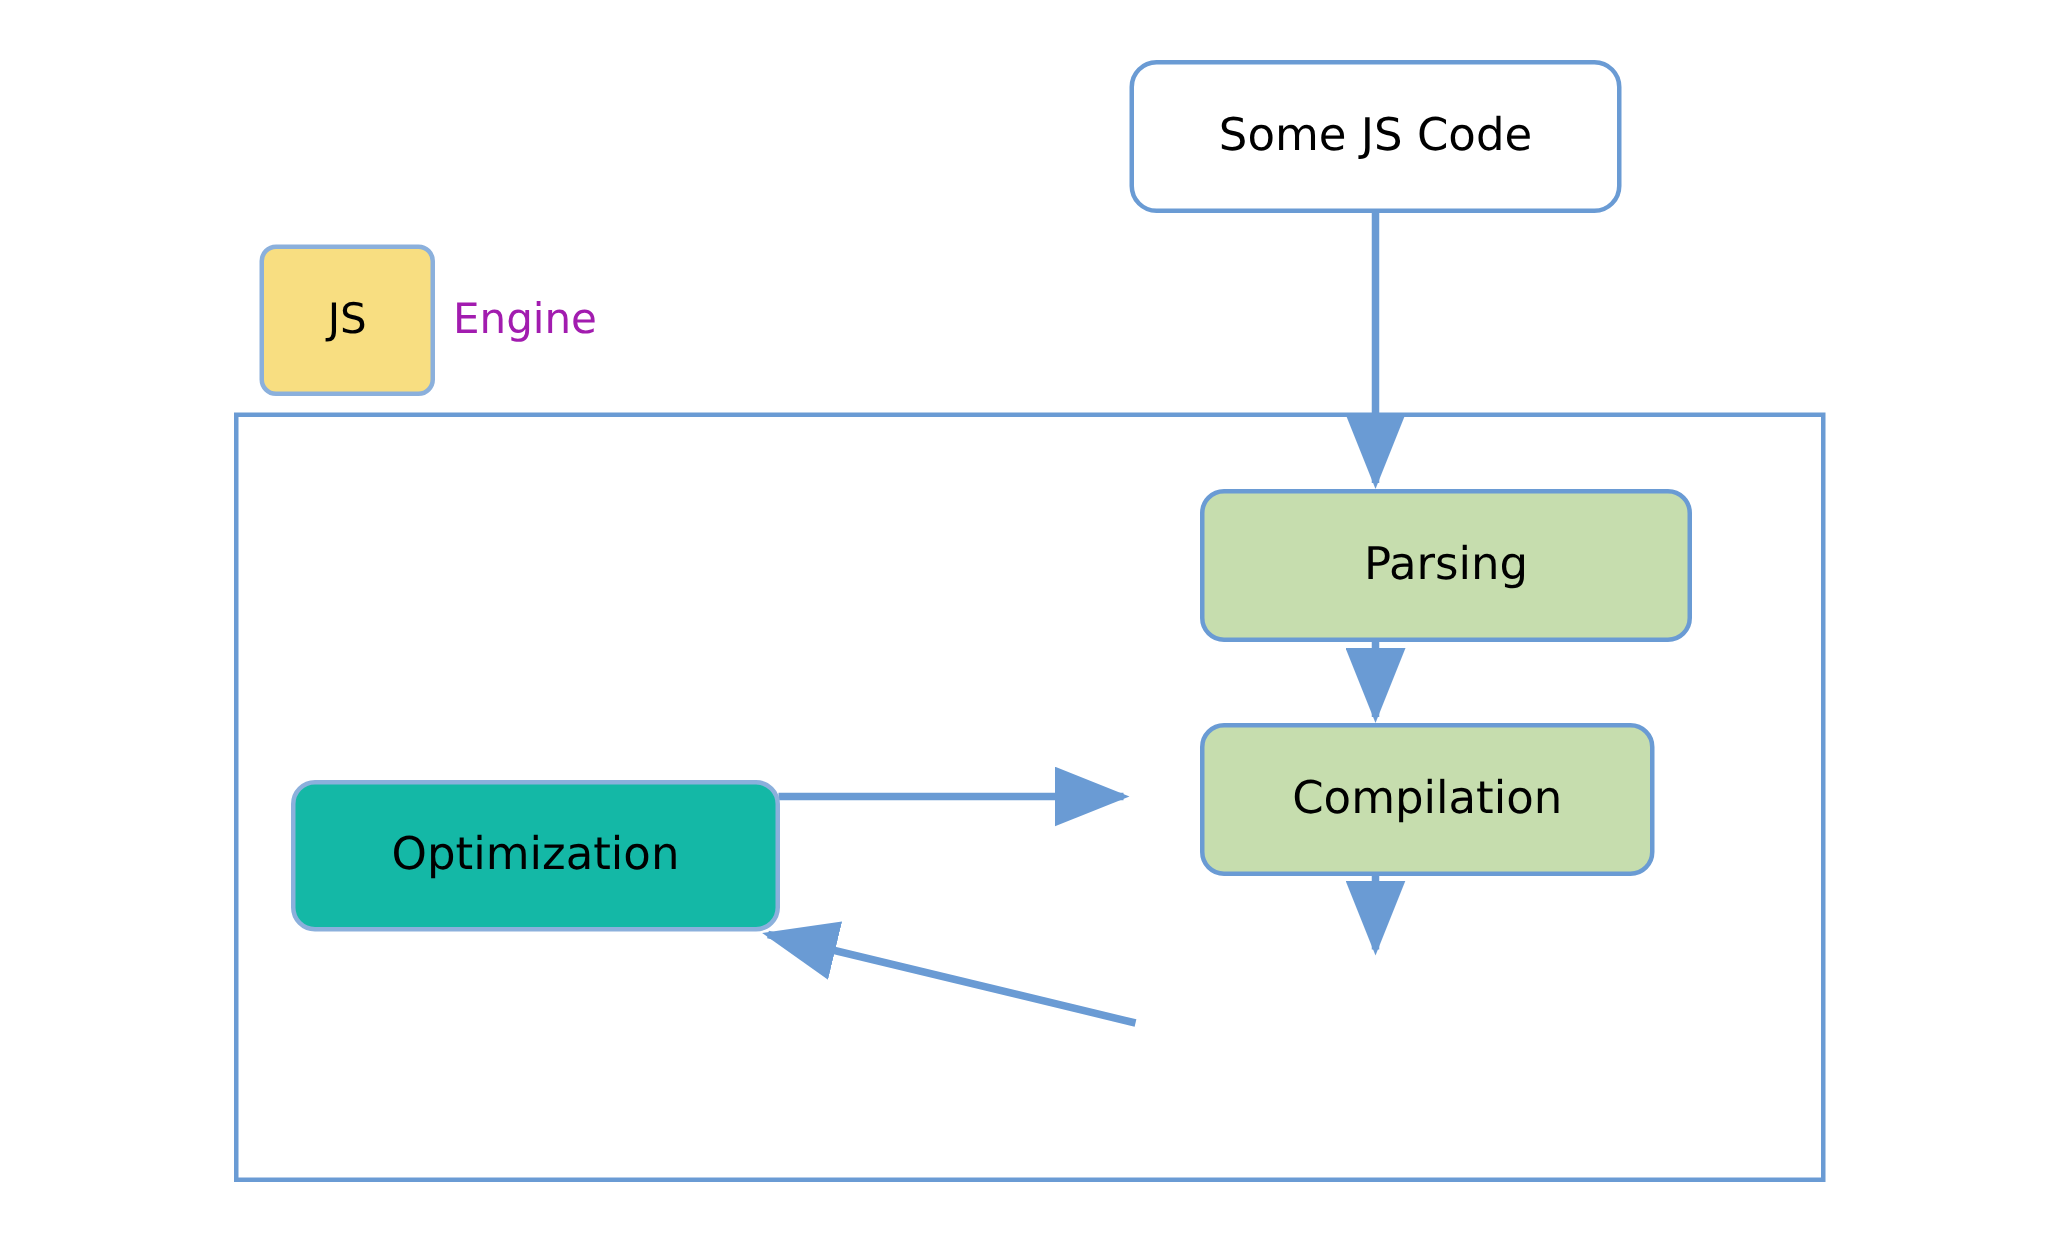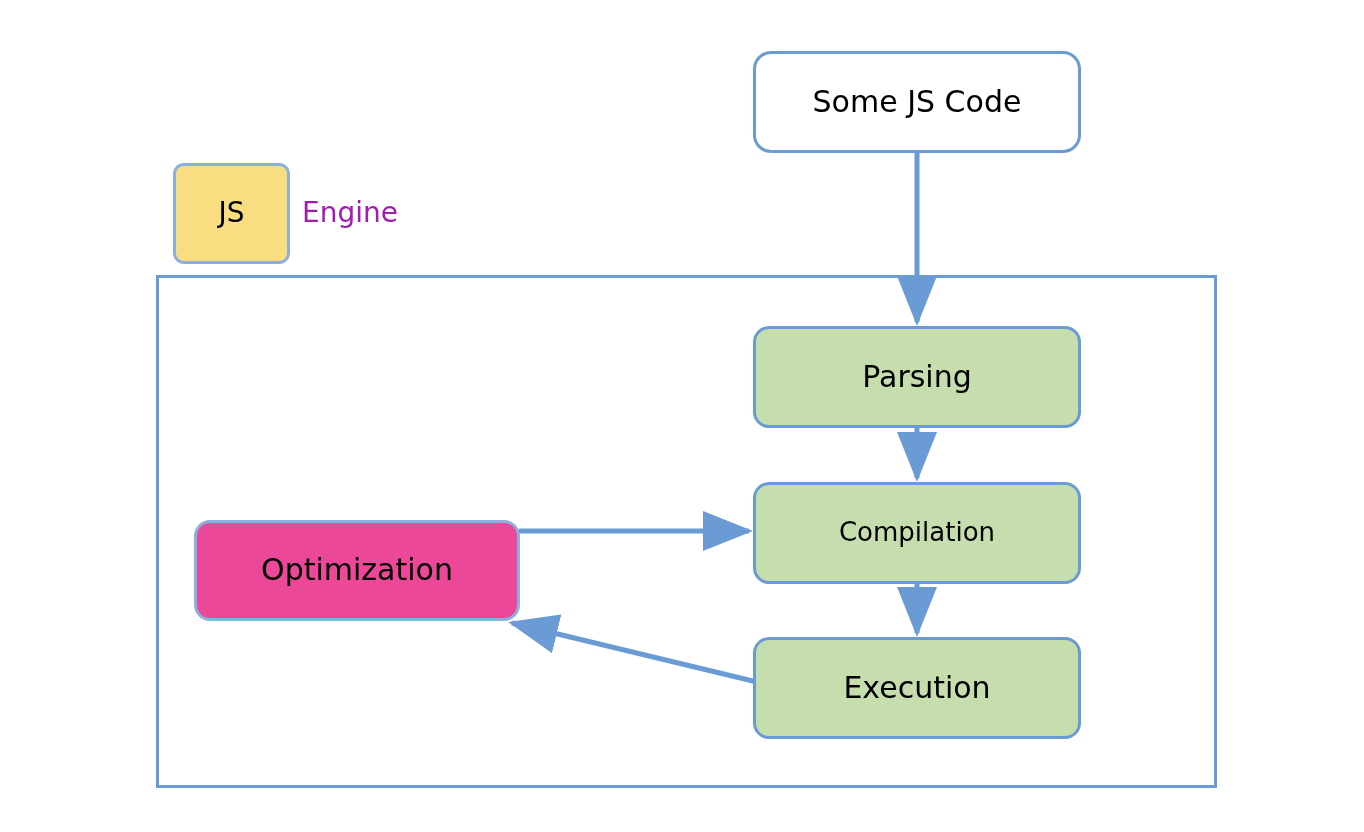--- a/index.html
+++ b/index.html
@@ -54,37 +54,38 @@
   
   .shape-rounded-white {
     background: #ffffff;
     border: 3px solid #6A9BD4;
     border-radius: 18px;
   }
   .shape-rounded-green {
     background: #C6DDAE;
     border: 3px solid #6A9BD4;
     border-radius: 16px;
+    margin-left: 47px;
   }
   .shape-rounded-yellow {
-    background: #ec4899;
+    background: #14b8a6;
     border: 3px solid #8BB0DC;
     border-radius: 16px;
   }
   .shape-rounded-yellow-legend {
     background: #F8DE81;
     border: 3px solid #8BB0DC;
     border-radius: 11px;
   }
 
   
-  #node-source      { left: 753px;  top: 40px;  width: 328px; height: 102px; font-size: 30px; margin-top: 11px; }
+  #node-source      { left: 753px;  top: 40px;  width: 328px; height: 102px; font-size: 30px; }
   #node-legend-js   { left: 173px;  top: 163px; width: 117px; height: 101px; font-size: 28px; }
   #node-parsing     { left: 753px;  top: 326px; width: 328px; height: 102px; font-size: 30px; }
-  #node-compilation { left: 753px;  top: 482px; width: 328px; height: 102px; font-size: 26px; }
+  #node-compilation { left: 753px;  top: 482px; width: 303px; height: 102px; font-size: 30px; }
   #node-execution   { left: 753px;  top: 637px; width: 328px; height: 102px; font-size: 30px; }
   #node-optimization{ left: 194px;  top: 520px; width: 326px; height: 101px; font-size: 30px; }
 
   #engine-container { left: 156px;  top: 275px; width: 1061px; height: 513px; }
 
   
   #legend-caption {
     position: absolute;
     left: 302px;
     top: 196px;
@@ -129,21 +130,18 @@
   <div id="legend-caption">Engine</div>
 
   <div class="node shape-rounded-green" id="node-parsing">
     <span class="node-label">Parsing</span>
   </div>
 
   <div class="node shape-rounded-green" id="node-compilation">
     <span class="node-label">Compilation</span>
   </div>
 
-  <div class="node shape-rounded-green" id="node-execution">
-    <span class="node-label">Execution</span>
-  </div>
 
   <div class="node shape-rounded-yellow" id="node-optimization">
     <span class="node-label">Optimization</span>
   </div>
 
 </div>
 
 </body></html>

